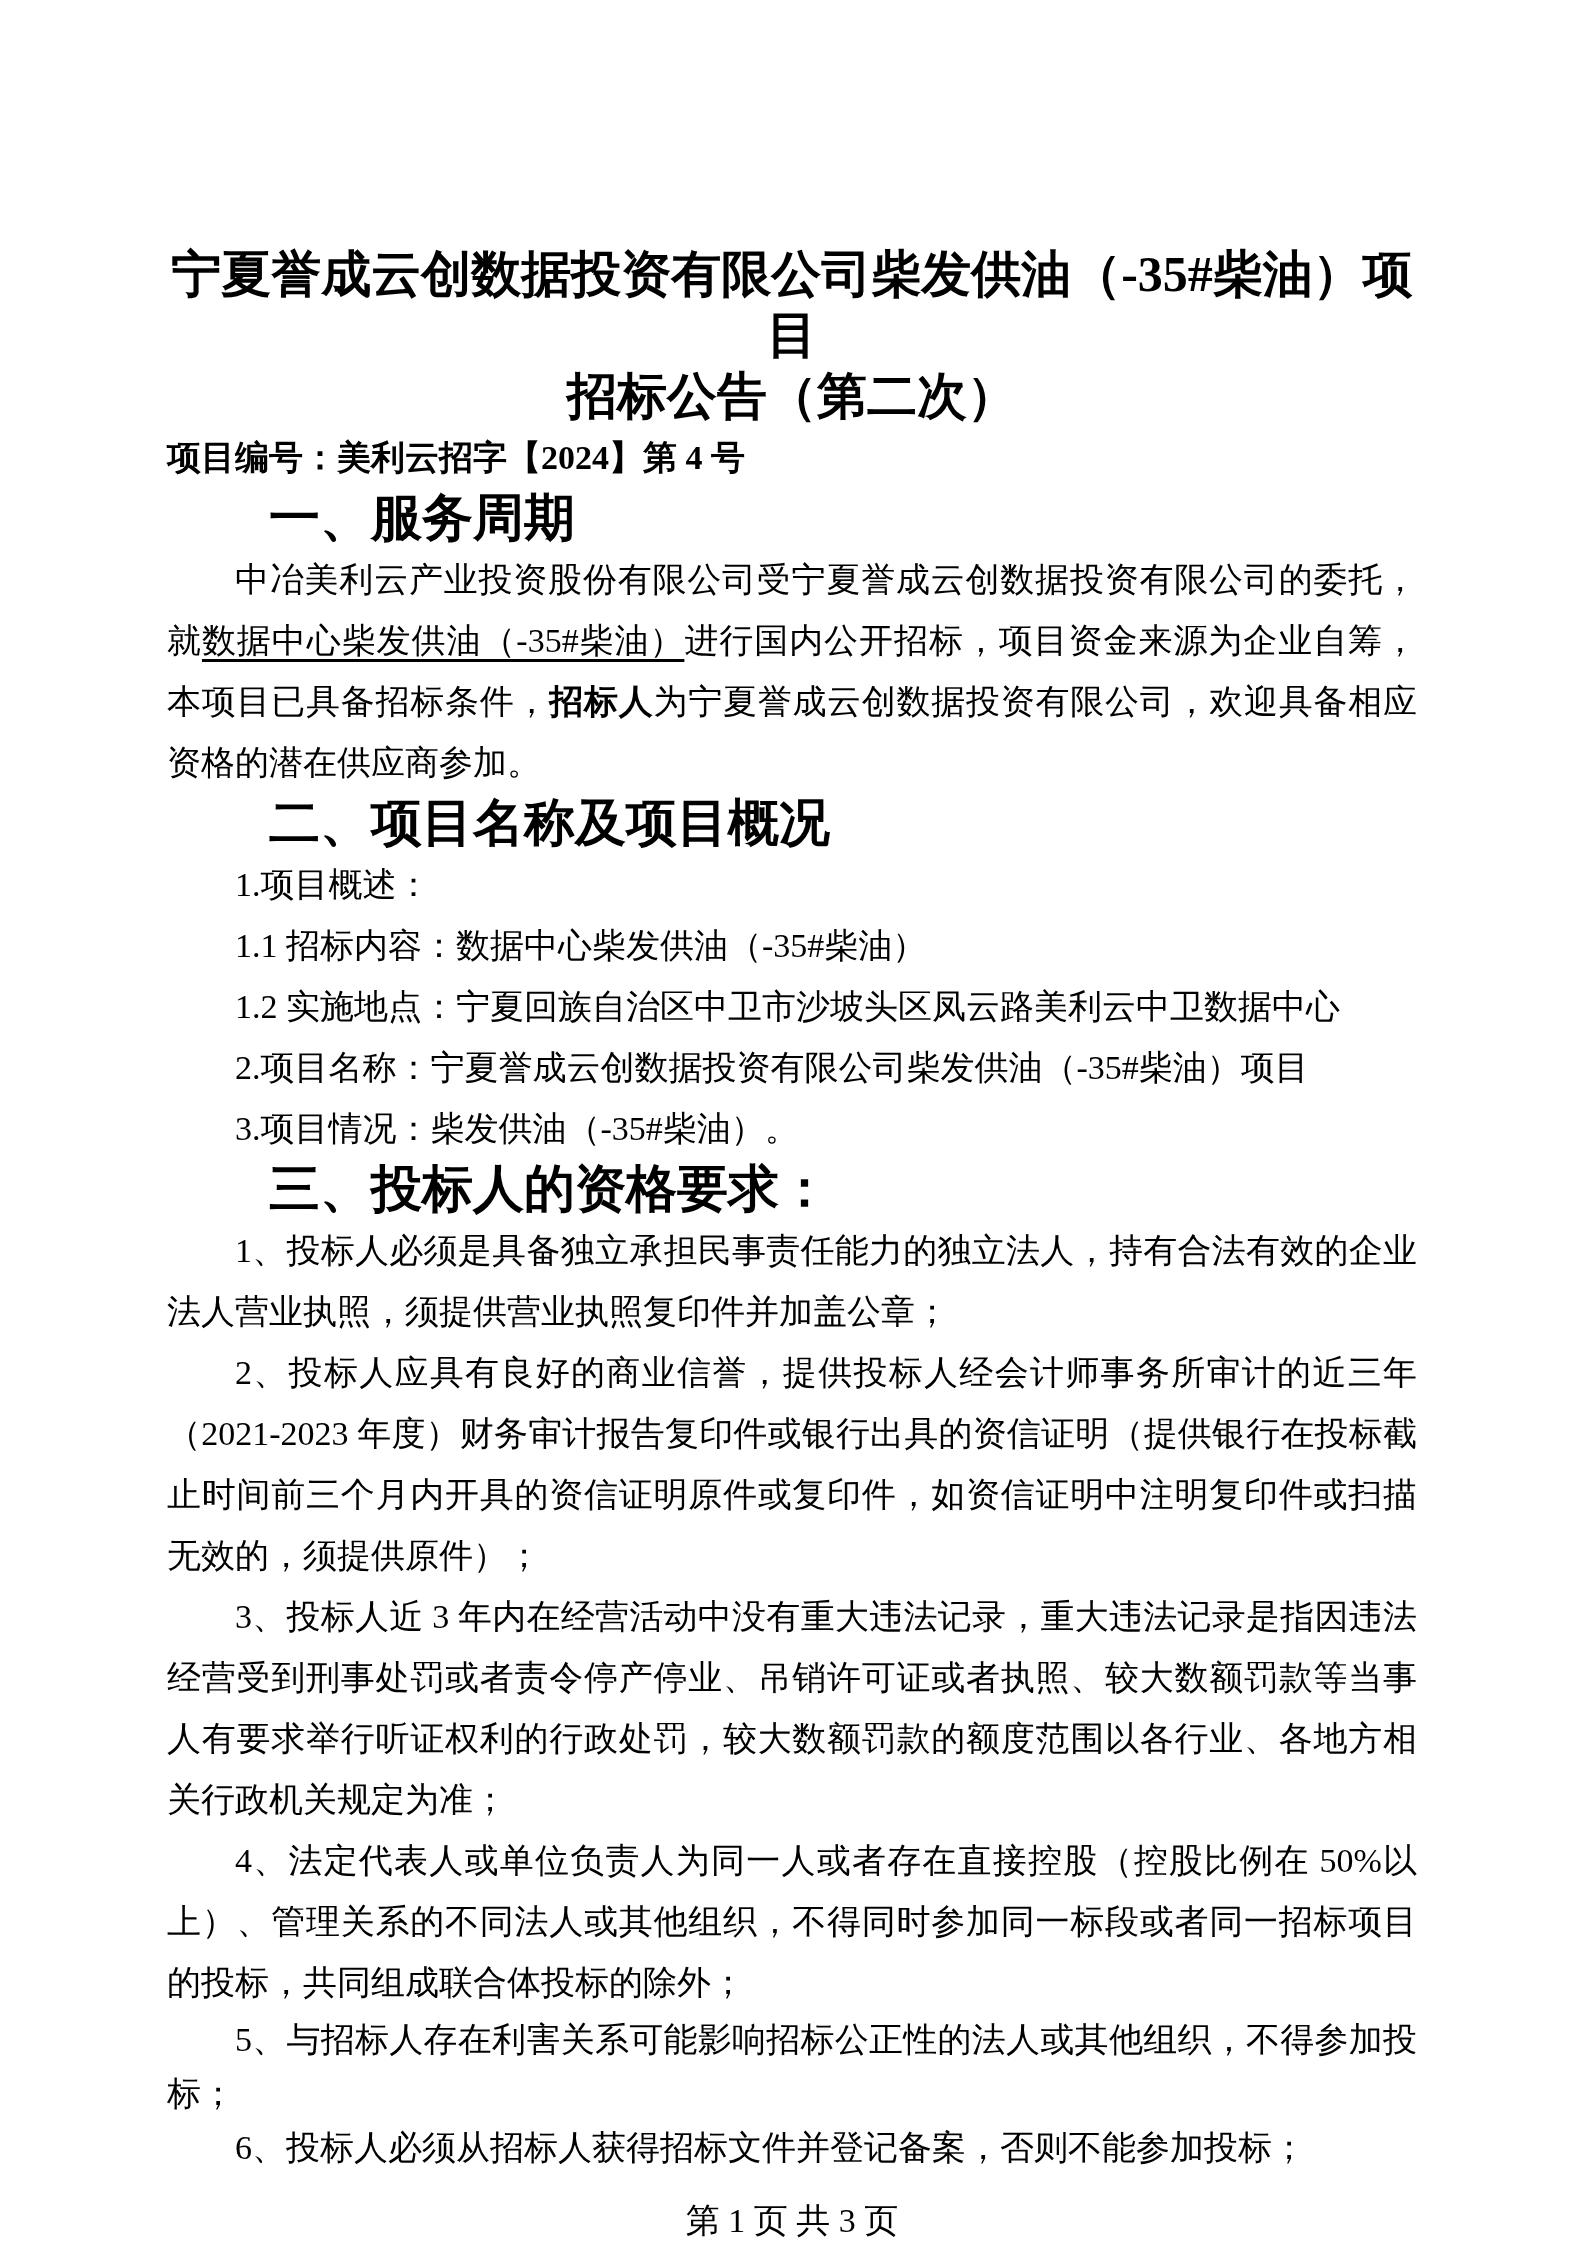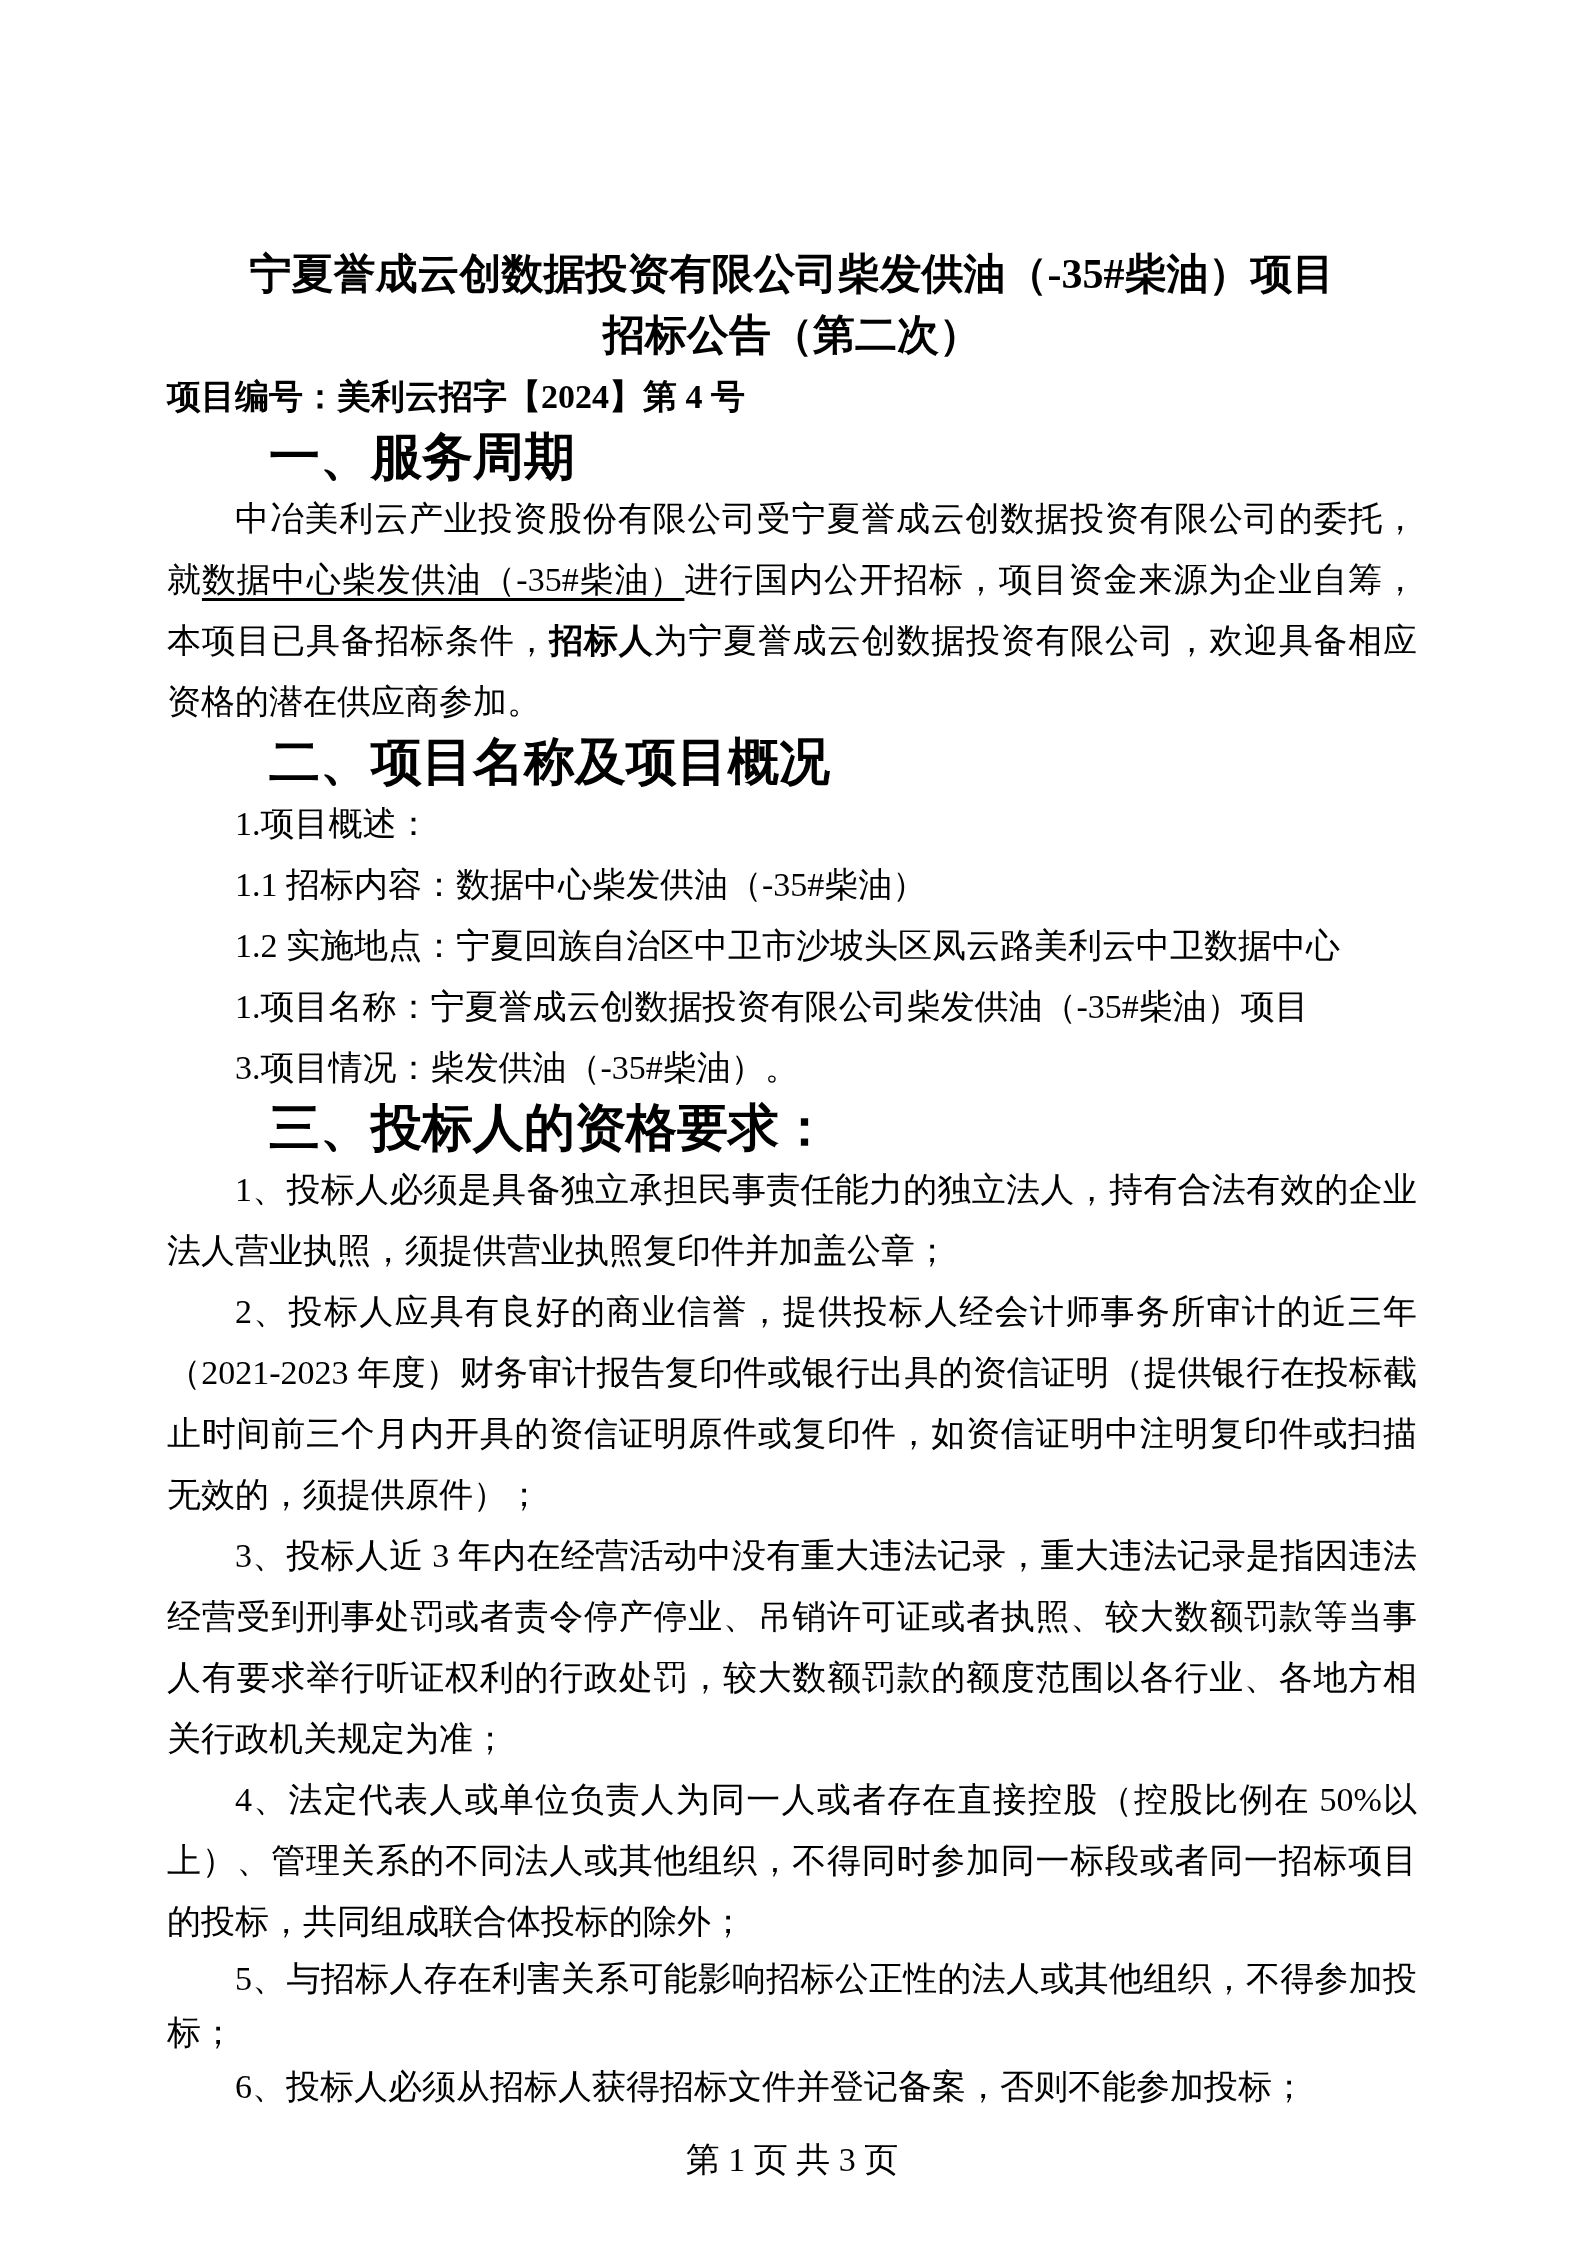--- a/index.html
+++ b/index.html
@@ -15,21 +15,21 @@
     background: #ffffff;
     color: #000000;
     font-family: "Liberation Serif", "DejaVu Serif", serif;
     font-size: 34px;
     line-height: 61px;
     padding: 244px 170px 0 167px;
     overflow: hidden;
   }
   .doc-title {
     margin: 0;
-    font-size: 42px;
+    font-size: 50px;
     font-weight: bold;
     text-align: center;
     line-height: 61px;
     text-indent: 0;
   }
   .doc-subtitle {
     margin: 0;
     font-size: 34px;
     font-weight: bold;
     text-align: left;
@@ -76,21 +76,21 @@
   <h2 class="heading">一、服务周期</h2>
 
   <p class="para"><span>中冶美利云产业投资股份有限公司受宁夏誉成云创数据投资有限公司的委托，就</span><span class="underline">数据中心柴发供油（-35#柴油）</span><span>进行国内公开招标，项目资金来源为企业自筹，本项目已具备招标条件，</span><span class="bold">招标人</span><span>为宁夏誉成云创数据投资有限公司，欢迎具备相应资格的潜在供应商参加。</span></p>
 
   <h2 class="heading">二、项目名称及项目概况</h2>
 
   <div>
       <p class="para">1.项目概述：</p>
       <p class="para">1.1 招标内容：数据中心柴发供油（-35#柴油）</p>
       <p class="para">1.2 实施地点：宁夏回族自治区中卫市沙坡头区凤云路美利云中卫数据中心</p>
-      <p class="para">1.项目名称：宁夏誉成云创数据投资有限公司柴发供油（-35#柴油）项目</p>
+      <p class="para">2.项目名称：宁夏誉成云创数据投资有限公司柴发供油（-35#柴油）项目</p>
       <p class="para">3.项目情况：柴发供油（-35#柴油）。</p>
     </div>
 
   <h2 class="heading">三、投标人的资格要求：</h2>
 
   <div>
       <p class="para">1、投标人必须是具备独立承担民事责任能力的独立法人，持有合法有效的企业法人营业执照，须提供营业执照复印件并加盖公章；</p>
       <p class="para">2、投标人应具有良好的商业信誉，提供投标人经会计师事务所审计的近三年（2021-2023 年度）财务审计报告复印件或银行出具的资信证明（提供银行在投标截止时间前三个月内开具的资信证明原件或复印件，如资信证明中注明复印件或扫描无效的，须提供原件）；</p>
       <p class="para">3、投标人近 3 年内在经营活动中没有重大违法记录，重大违法记录是指因违法经营受到刑事处罚或者责令停产停业、吊销许可证或者执照、较大数额罚款等当事人有要求举行听证权利的行政处罚，较大数额罚款的额度范围以各行业、各地方相关行政机关规定为准；</p>
       <p class="para">4、法定代表人或单位负责人为同一人或者存在直接控股（控股比例在 50%以上）、管理关系的不同法人或其他组织，不得同时参加同一标段或者同一招标项目的投标，共同组成联合体投标的除外；</p>

